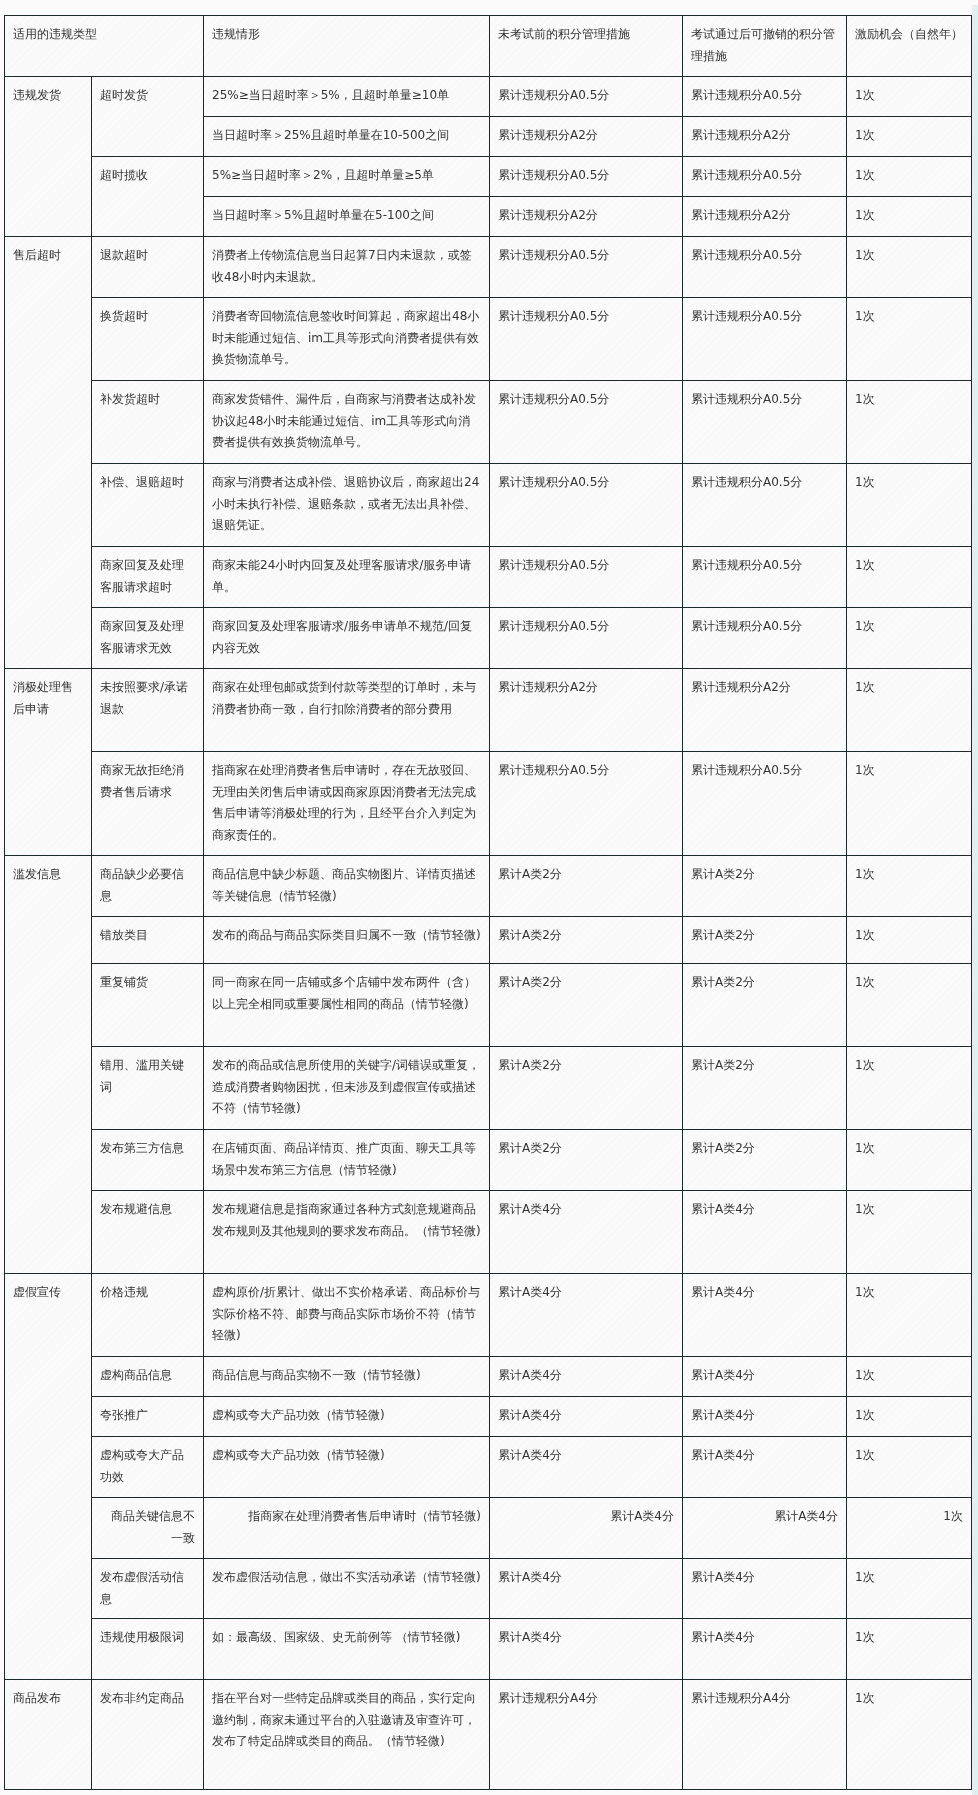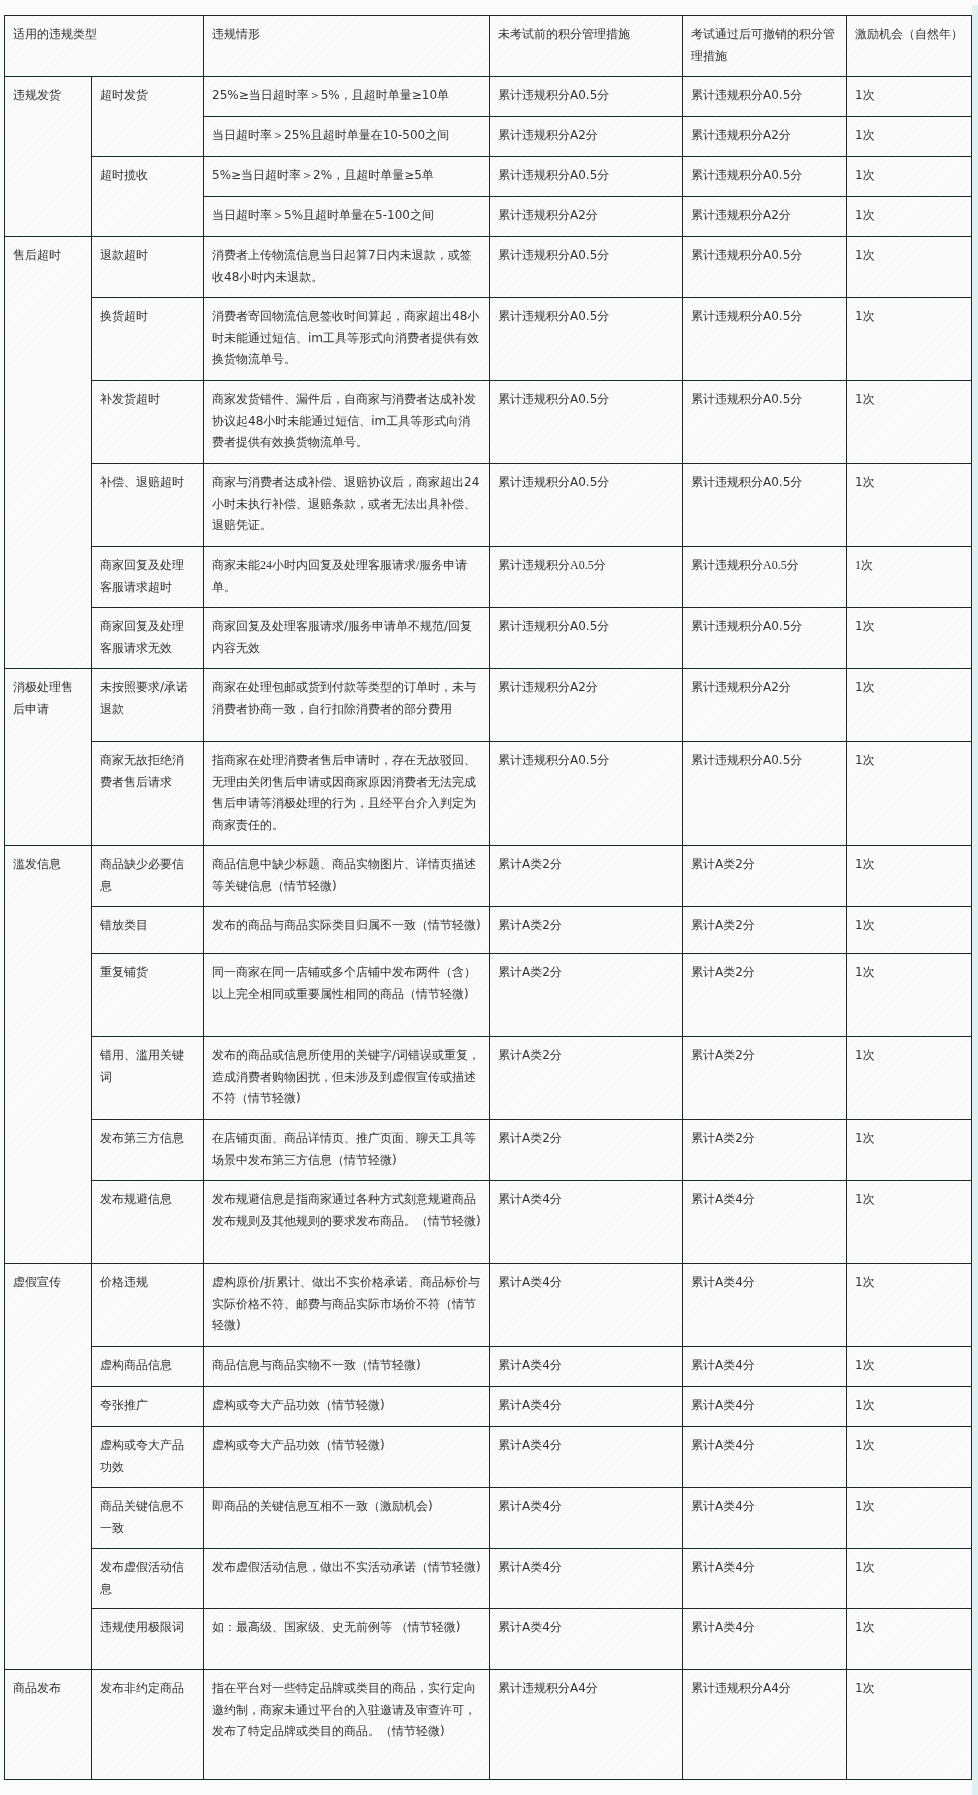--- a/index.html
+++ b/index.html
@@ -106,35 +106,35 @@
         <td>累计违规积分A0.5分</td>
         <td>1次</td>
       </tr>
       <tr style="height: 83px;">
         <td rowspan="1" class="sub-type"> 补偿、退赔超时</td>
         <td>商家与消费者达成补偿、退赔协议后，商家超出24小时未执行补偿、退赔条款，或者无法出具补偿、退赔凭证。</td>
         <td>累计违规积分A0.5分</td>
         <td>累计违规积分A0.5分</td>
         <td>1次</td>
       </tr>
-      <tr style="height: 61px; font-family: Liberation Serif, serif;">
+      <tr style="height: 61px;">
         <td rowspan="1" class="sub-type">商家回复及处理客服请求超时</td>
         <td>商家未能24小时内回复及处理客服请求/服务申请单。</td>
         <td>累计违规积分A0.5分</td>
         <td>累计违规积分A0.5分</td>
         <td>1次</td>
       </tr>
       <tr style="height: 61px;">
         <td rowspan="1" class="sub-type">商家回复及处理客服请求无效</td>
         <td>商家回复及处理客服请求/服务申请单不规范/回复内容无效</td>
         <td>累计违规积分A0.5分</td>
         <td>累计违规积分A0.5分</td>
         <td>1次</td>
       </tr>
-      <tr style="height: 73px;">
+      <tr style="height: 83px;">
         <td rowspan="2">消极处理售后申请</td>
         <td rowspan="1" class="sub-type">未按照要求/承诺退款</td>
         <td>商家在处理包邮或货到付款等类型的订单时，未与消费者协商一致，自行扣除消费者的部分费用</td>
         <td>累计违规积分A2分</td>
         <td>累计违规积分A2分</td>
         <td>1次</td>
       </tr>
       <tr style="height: 104px;">
         <td rowspan="1" class="sub-type">商家无故拒绝消费者售后请求</td>
         <td>指商家在处理消费者售后申请时，存在无故驳回、无理由关闭售后申请或因商家原因消费者无法完成售后申请等消极处理的行为，且经平台介入判定为商家责任的。</td>
@@ -207,23 +207,23 @@
         <td>累计A类4分</td>
         <td>1次</td>
       </tr>
       <tr style="height: 61px;">
         <td rowspan="1" class="sub-type">虚构或夸大产品功效</td>
         <td>虚构或夸大产品功效（情节轻微)</td>
         <td>累计A类4分</td>
         <td>累计A类4分</td>
         <td>1次</td>
       </tr>
-      <tr style="height: 61px;">
+      <tr style="height: 61px; text-align: right;">
         <td rowspan="1" class="sub-type">商品关键信息不一致</td>
-        <td>即商品的关键信息互相不一致（激励机会)</td>
+        <td>指商家在处理消费者售后申请时（情节轻微)</td>
         <td>累计A类4分</td>
         <td>累计A类4分</td>
         <td>1次</td>
       </tr>
       <tr style="height: 60px;">
         <td rowspan="1" class="sub-type">发布虚假活动信息</td>
         <td>发布虚假活动信息，做出不实活动承诺（情节轻微)</td>
         <td>累计A类4分</td>
         <td>累计A类4分</td>
         <td>1次</td>

